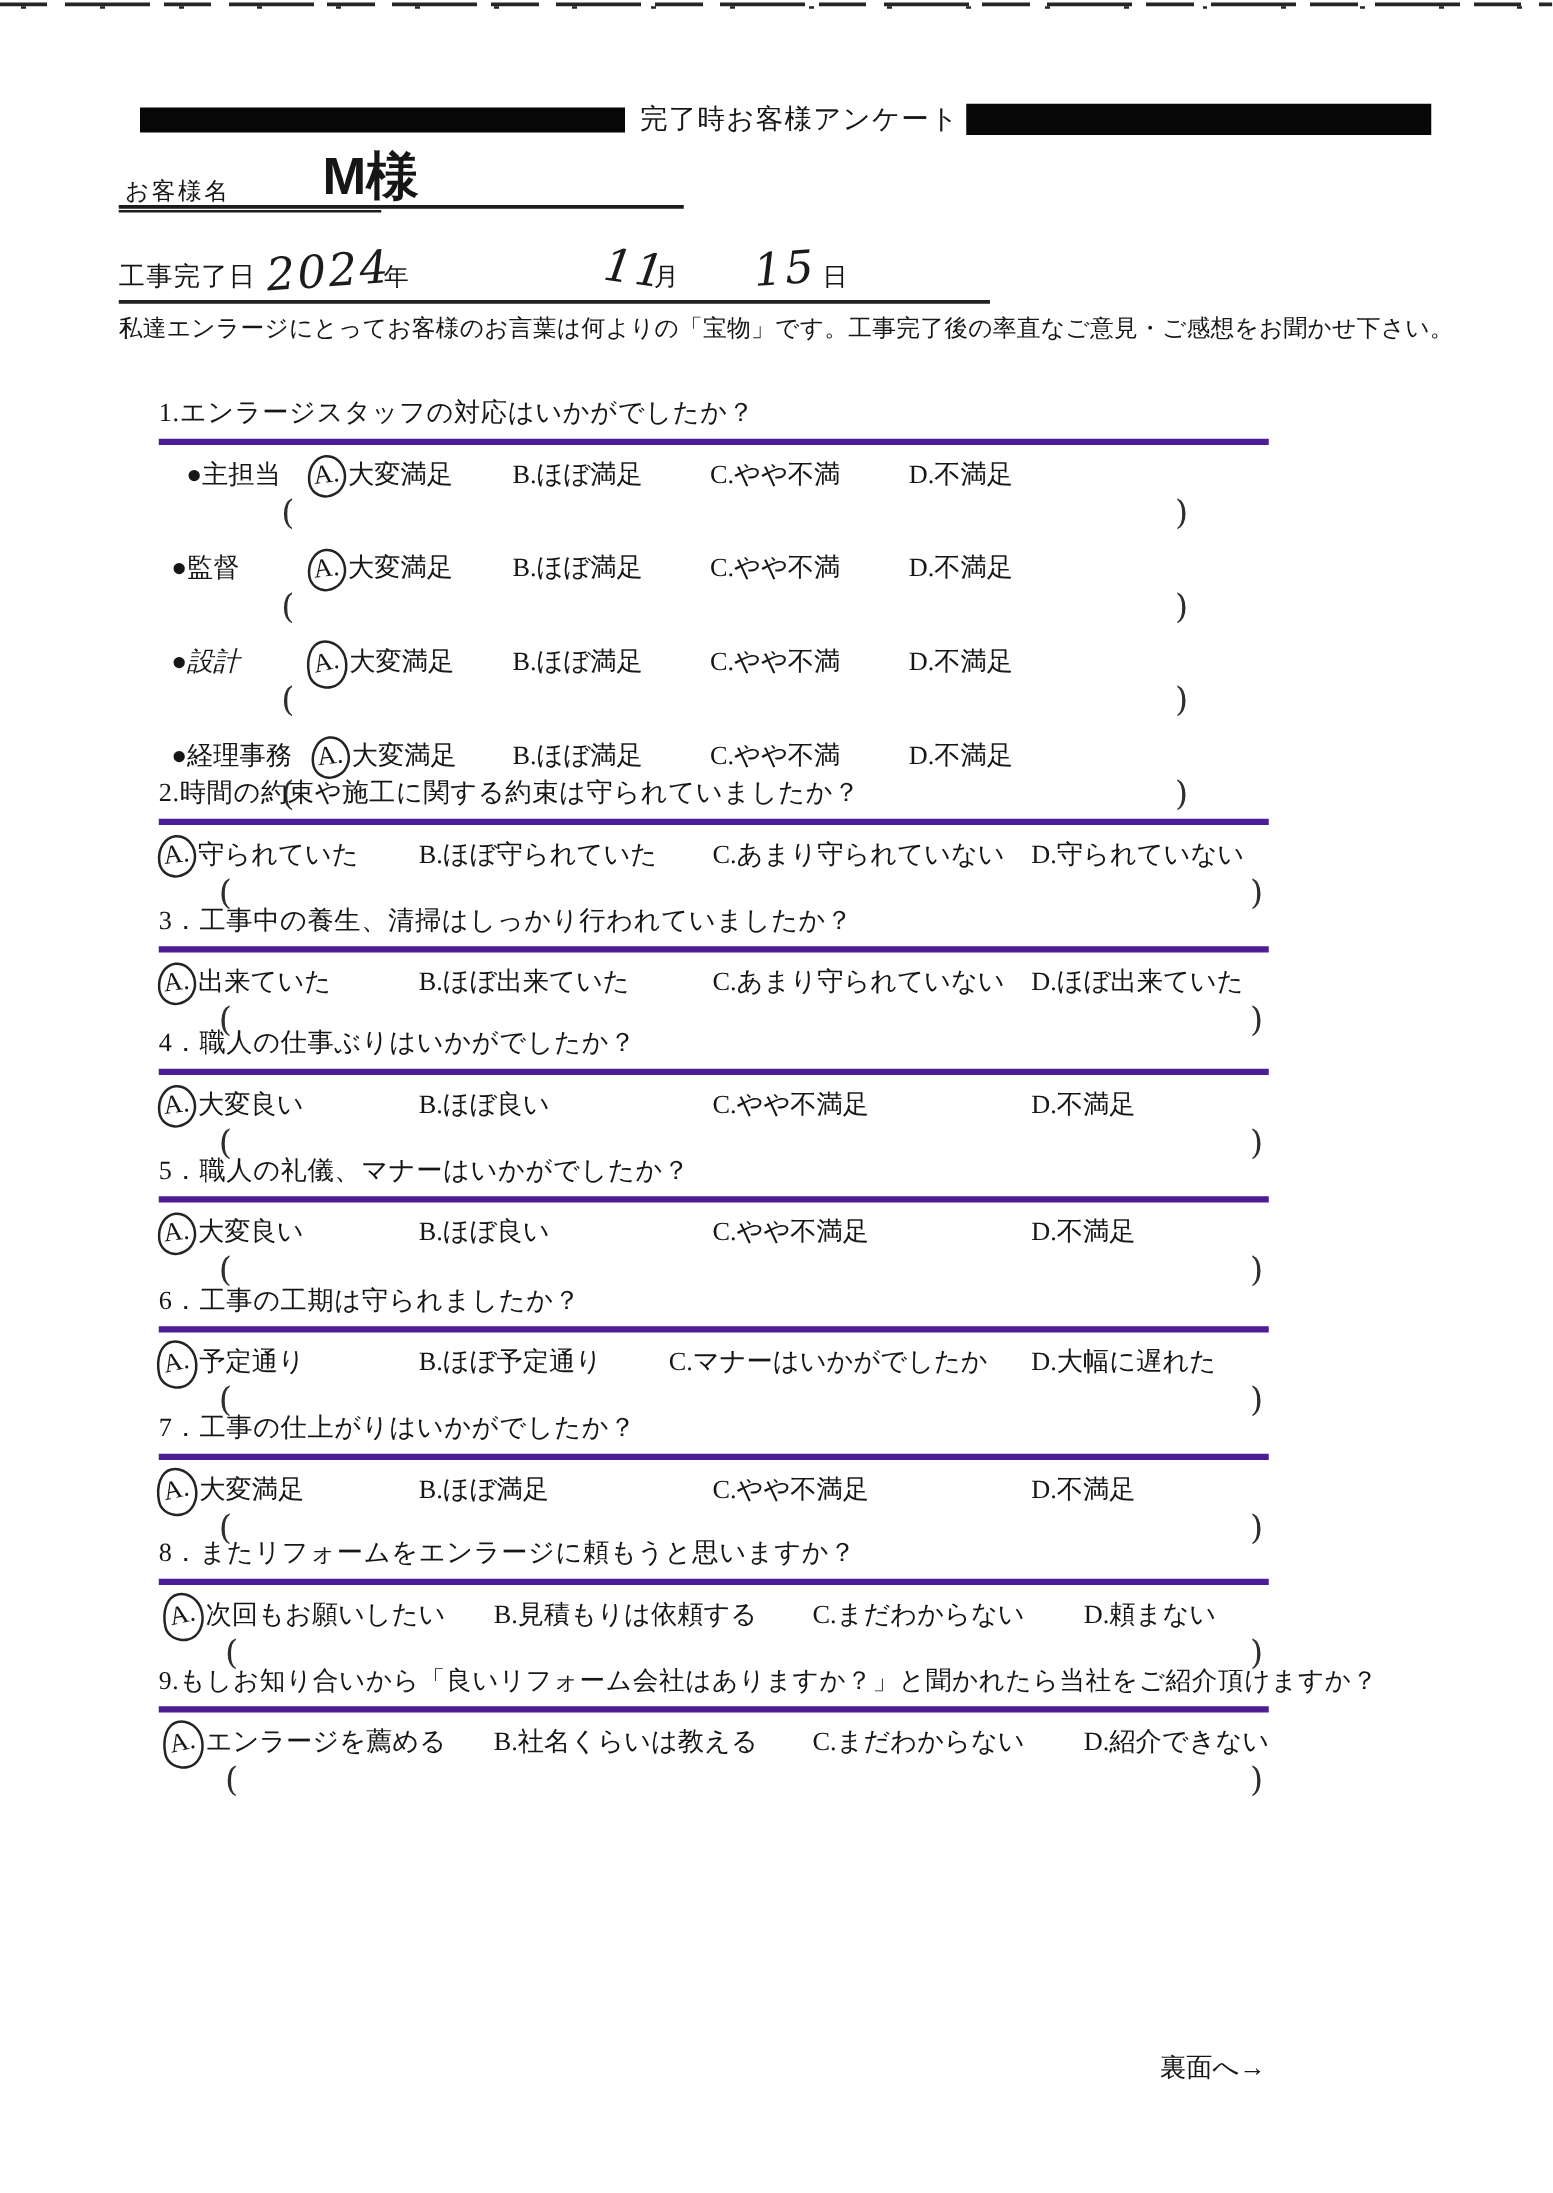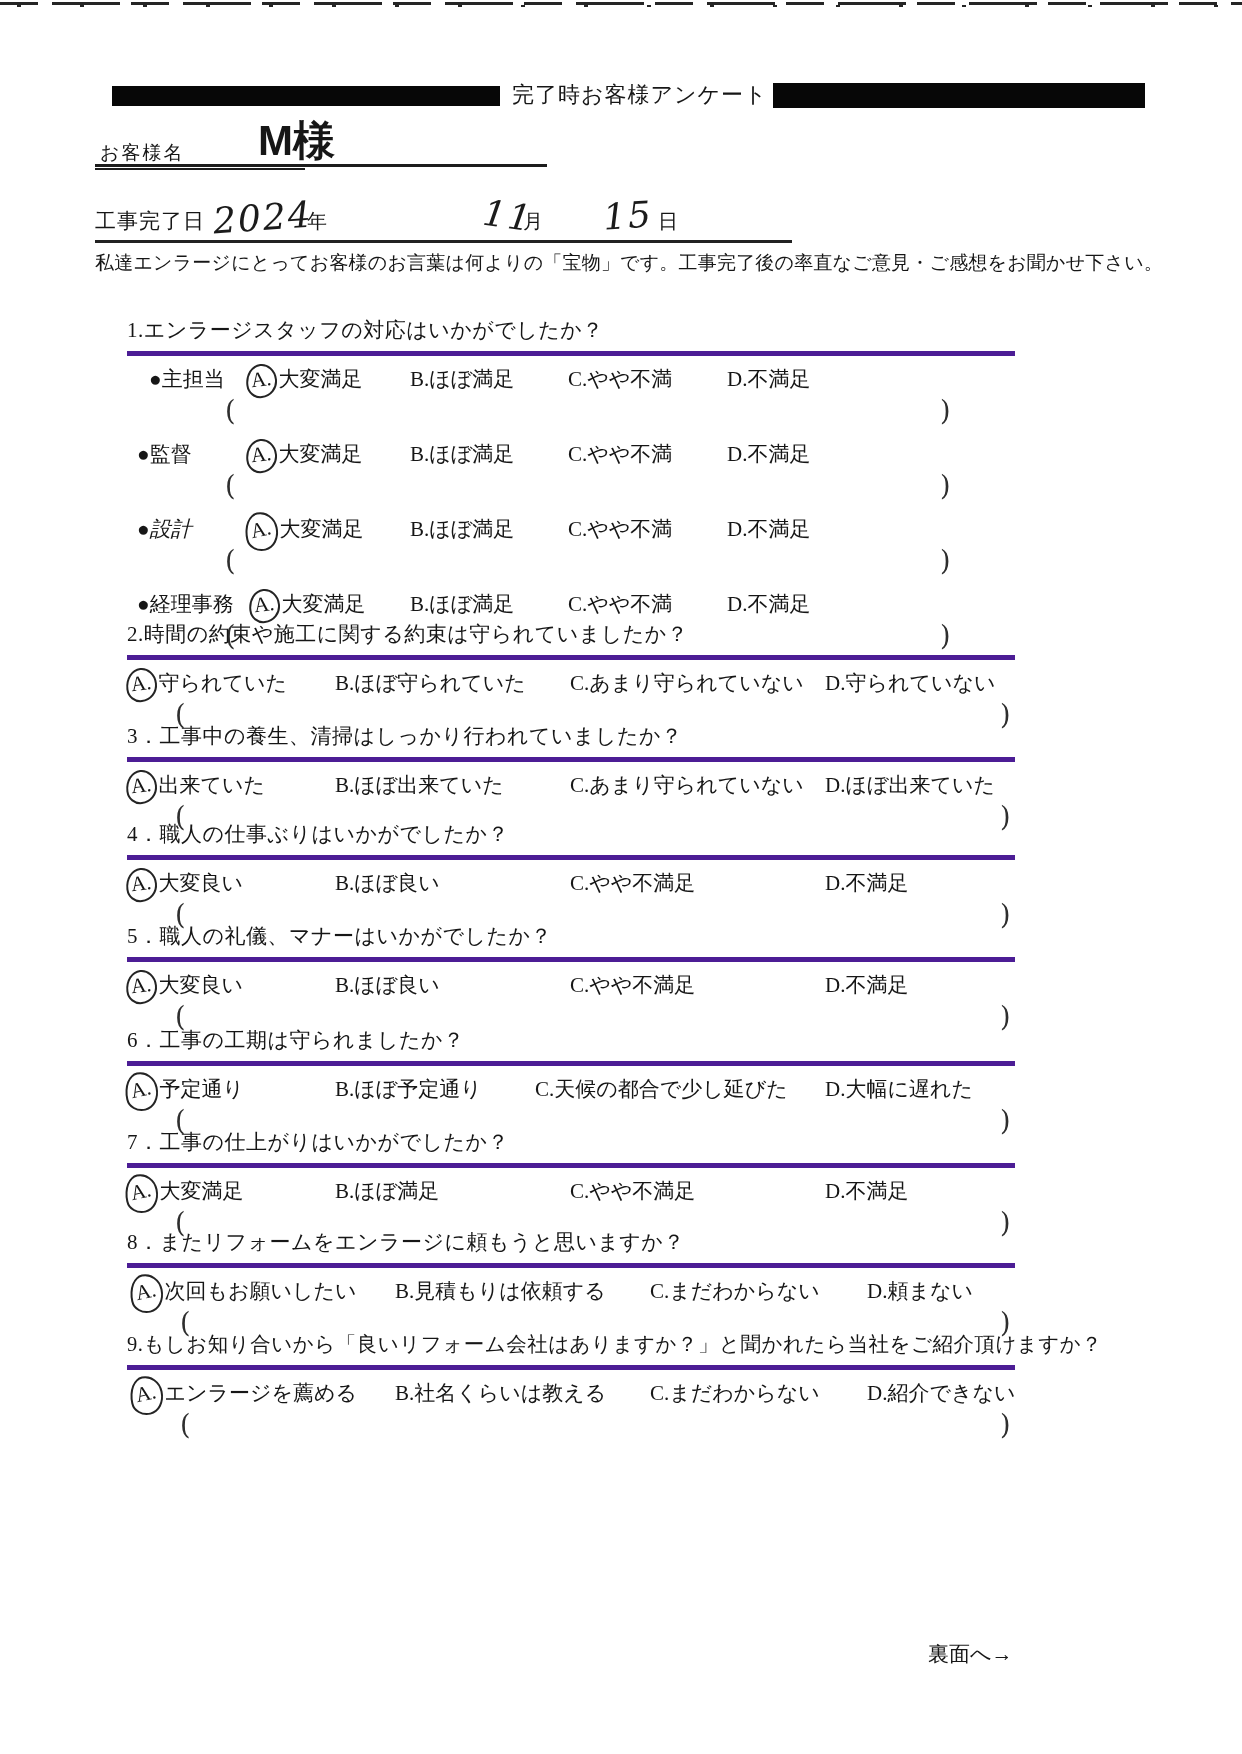--- a/index.html
+++ b/index.html
@@ -196,21 +196,21 @@
       <span class="paren" style="left:80px;">(</span>
       <span class="paren" style="left:905px;">)</span>
     </div>
   </section>
 
   <section class="q" style="top:1026px;">
     <div class="q-heading">6．工事の工期は守られましたか？</div>
     <div class="q-row">
       <span class="opt" style="left:35px;"><span class="circle tall"><span>A.</span></span><span>予定通り</span></span>
       <span class="opt" style="left:240px;"><span>B.</span><span>ほぼ予定通り</span></span>
-      <span class="opt" style="left:440px;"><span>C.</span><span>天候の都合で少し延びた</span></span>
+      <span class="opt" style="left:440px;"><span>C.</span><span>マナーはいかがでしたか</span></span>
       <span class="opt" style="left:730px;"><span>D.</span><span>大幅に遅れた</span></span>
     </div>
     <div class="paren-row">
       <span class="paren" style="left:80px;">(</span>
       <span class="paren" style="left:905px;">)</span>
     </div>
   </section>
 
   <section class="q" style="top:1128px;">
     <div class="q-heading">7．工事の仕上がりはいかがでしたか？</div>

